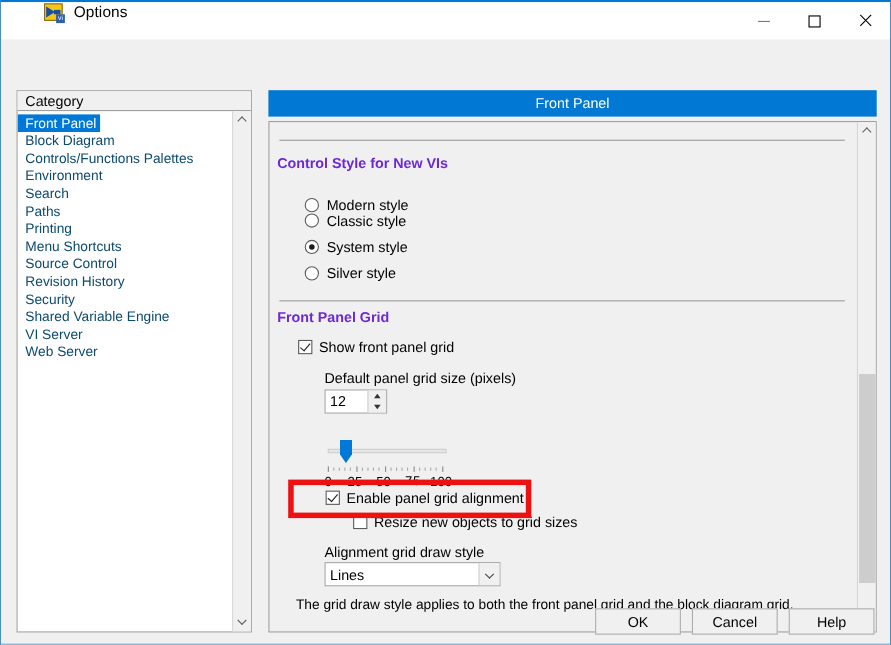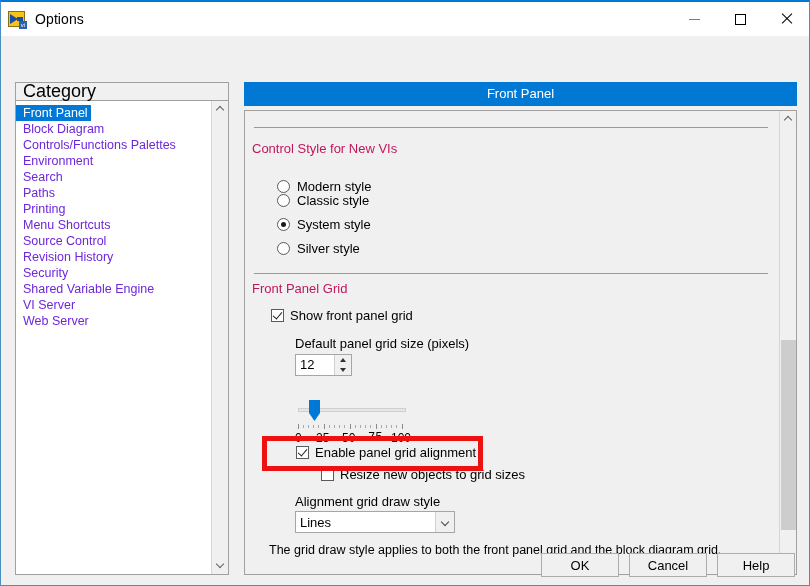--- a/index.html
+++ b/index.html
@@ -16,22 +16,22 @@
     width: 810px; height: 586px;
     background: #f0f0f0;
     border: 1px solid #4a8ec2;
     border-top: 2px solid #0078d4;
     display: flex; flex-direction: column;
   }
 
   
   .titlebar {
     height: 34px; background: #ffffff;
-    display: flex; align-items: center;
-    flex: 0 0 34px; position: relative;
+    display: flex; 
+    flex: 0 0 34px; position: relative; padding-left: 32px;
   }
   .app-icon {
     width: 18px; height: 18px; margin-left: 7px; margin-right: 9px;
     position: relative; flex: 0 0 18px;
   }
   .app-icon .box {
     position: absolute; left: 0; top: 1px; width: 17px; height: 16px;
     background: #f5c518; border: 1px solid #8a6d1a;
   }
   .app-icon .arrow {
@@ -75,29 +75,29 @@
   
   .category-panel {
     position: absolute; left: 14px; top: 46px;
     width: 214px; height: 493px;
     background: #ffffff; border: 1px solid #a0a0a0;
     display: flex; flex-direction: column;
   }
   .category-header {
     height: 18px; background: #f0f0f0;
     border-bottom: 1px solid #a0a0a0;
-    font-size: 18px; color: #000; padding-left: 7px; line-height: 17px;
+    font-size: 13px; color: #000; padding-left: 7px; line-height: 17px;
   }
   .category-inner { flex: 1 1 auto; display: flex; min-height: 0; }
   .category-list {
     flex: 1 1 auto; padding: 2px 0 0 0; overflow: hidden;
   }
   .cat-item {
     height: 16px; line-height: 16px;
-    font-size: 12.5px; color: #6d28d9;
+    font-size: 12.5px; color: #0c4a6e;
     padding: 0 3px 0 7px; white-space: nowrap;
     display: inline-block;
   }
   .cat-row { height: 16px; }
   .cat-item.selected { background: #0078d7; color: #ffffff; }
 
   
   .vscroll {
     width: 17px; background: #f0f0f0;
     border-left: 1px solid #d6d6d6;
@@ -138,21 +138,21 @@
     display: flex;
   }
   .right-content {
     flex: 1 1 auto; position: relative; overflow: hidden;
     padding: 0;
   }
   .sep {
     position: absolute; height: 1px; background: #9a9a9a;
   }
   .sec-title {
-    position: absolute; font-size: 13px; font-weight: normal; color: #be185d;
+    position: absolute; font-size: 13px; font-weight: bold; color: #6d28d9;
   }
   .radio-row, .check-row {
     position: absolute; display: flex; align-items: center;
     font-size: 13px; color: #000;
   }
   .radio {
     width: 13px; height: 13px; border-radius: 50%;
     border: 1px solid #5a5a5a; background: #fff;
     margin-right: 7px; position: relative; flex: 0 0 13px;
   }

